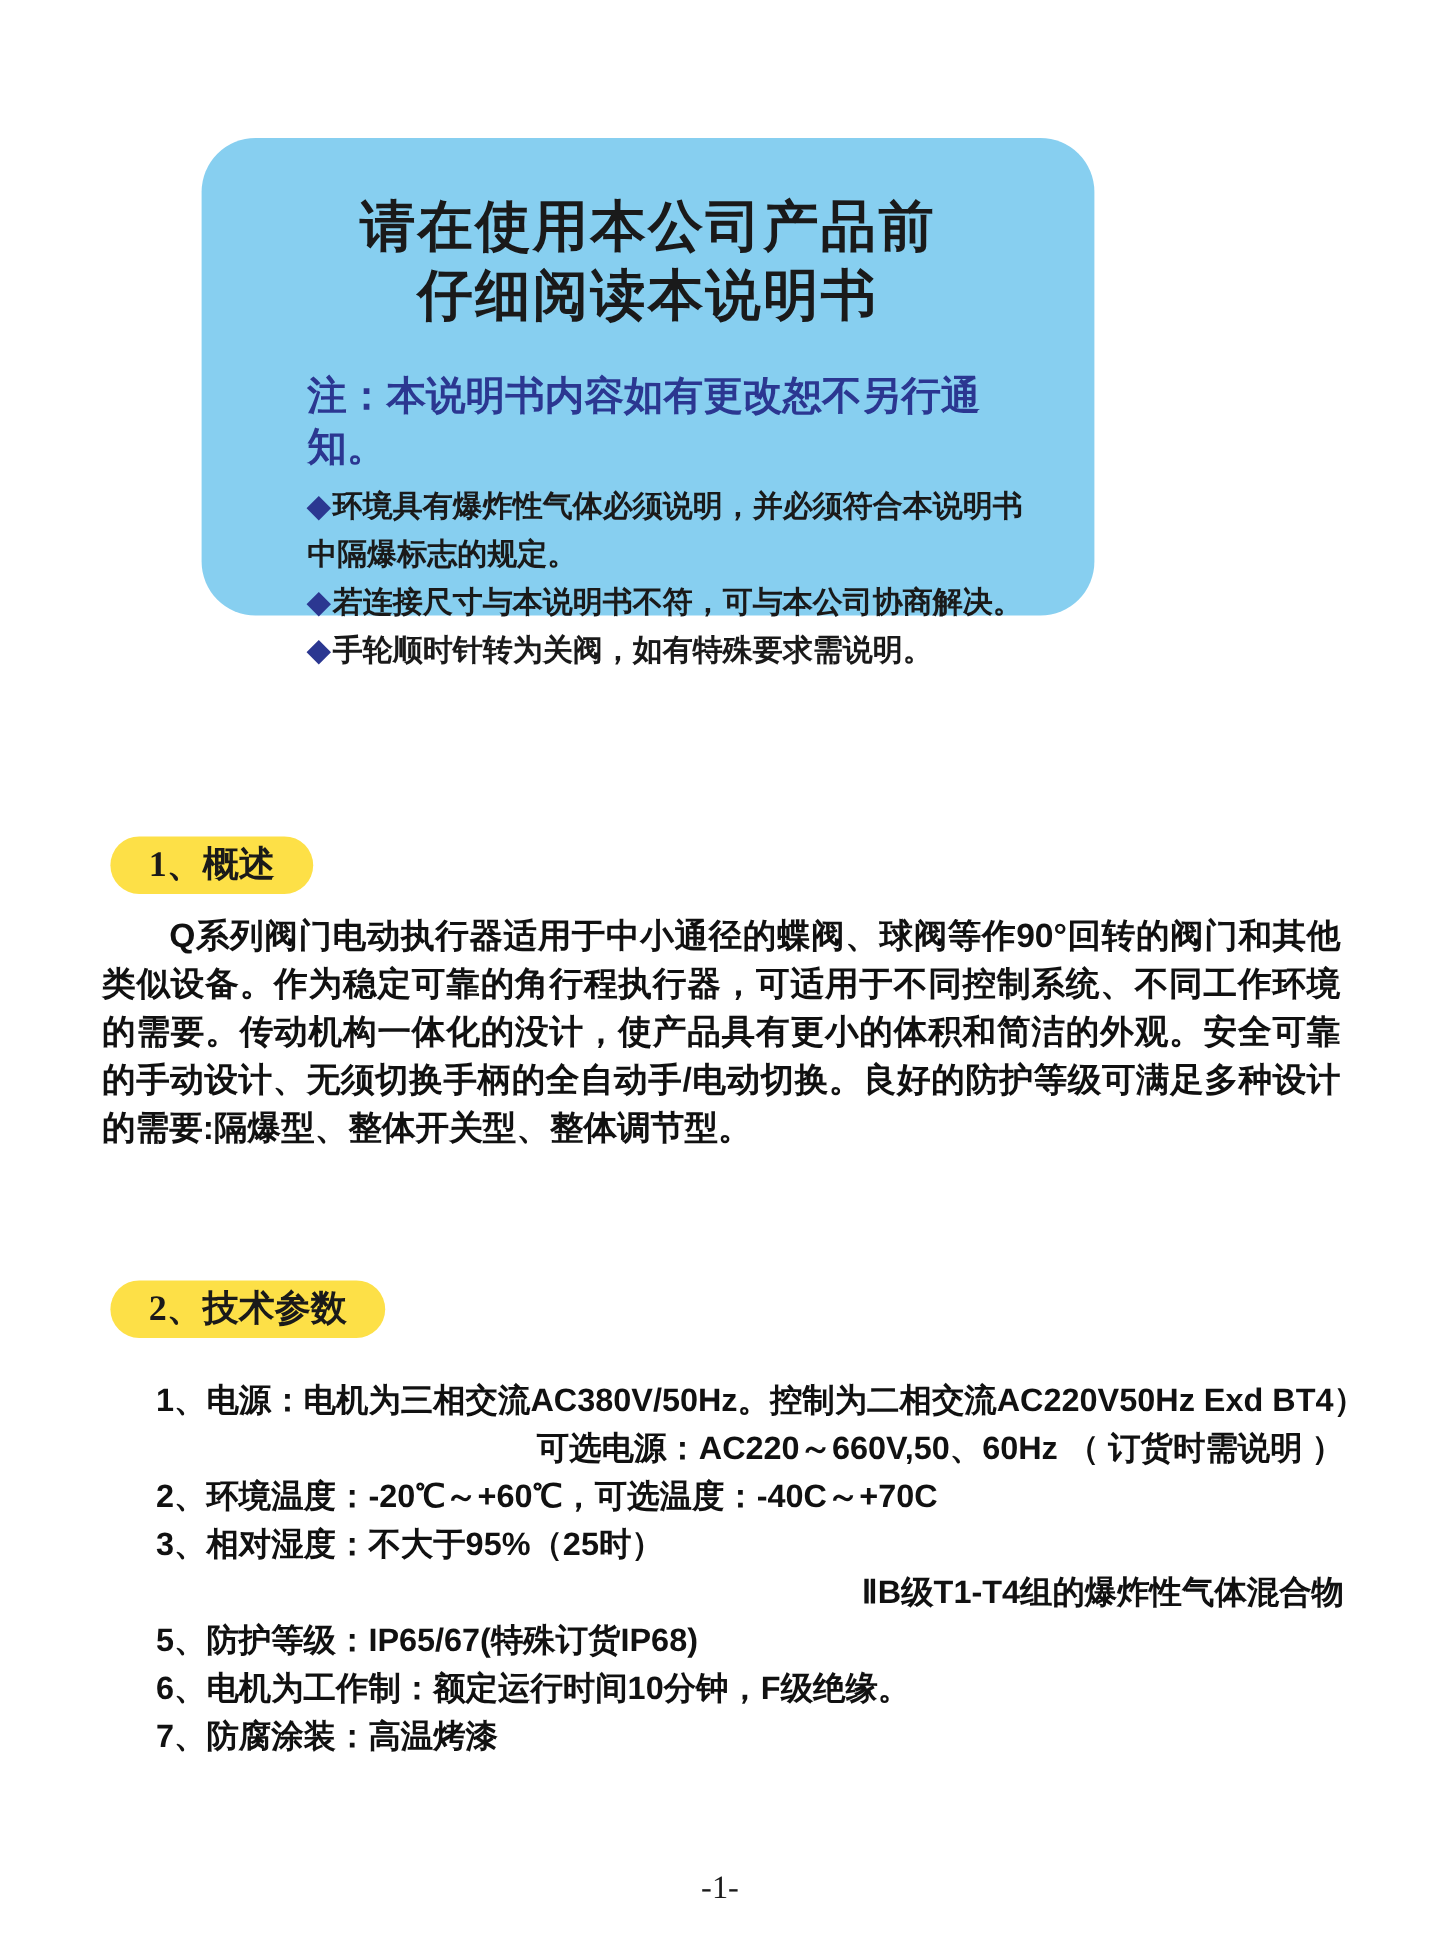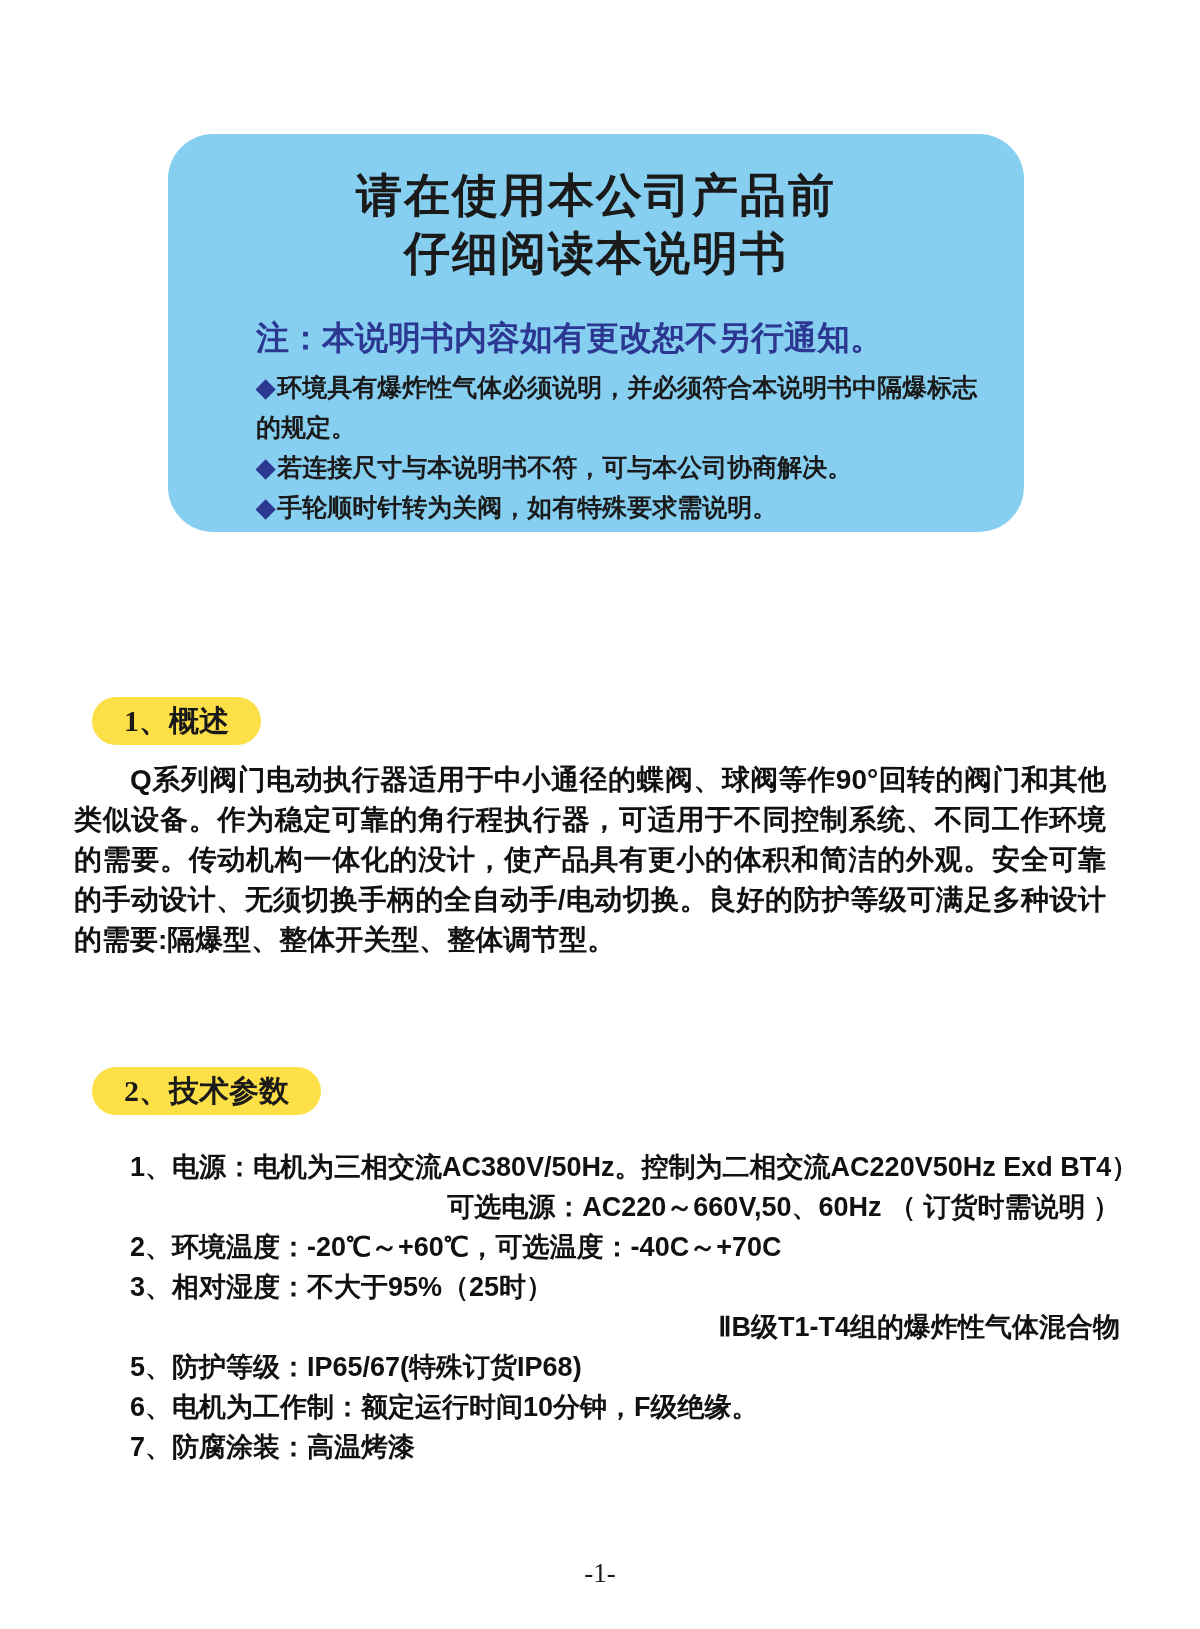--- a/index.html
+++ b/index.html
@@ -14,27 +14,27 @@
     background: #ffffff;
     overflow: hidden;
     font-family: "Liberation Sans", sans-serif;
     color: #111111;
   }
 
   
   .notice-box {
     position: absolute;
     left: 168px;
-    top: 134px;
-    width: 856px;
+    top: 115px;
+    width: 744px;
     height: 398px;
     background: #87CFF0;
     border-radius: 45px;
     box-sizing: border-box;
-    padding-top: 33px;
+    padding-top: 45px;
   }
   .notice-title {
     text-align: center;
     font-family: "Liberation Serif", serif;
     font-size: 46px;
     line-height: 58px;
     font-weight: 600;
     color: #1a1a1a;
     letter-spacing: 2px;
   }
@@ -74,21 +74,21 @@
     font-weight: 600;
     color: #1a1a1a;
     white-space: nowrap;
   }
   .pill-overview { top: 697px; }
   .pill-tech { top: 1067px; }
 
   
   .overview-paragraph {
     position: absolute;
-    left: 74px;
+    left: 85px;
     top: 760px;
     width: 1032px;
     font-size: 28px;
     line-height: 40px;
     font-weight: 600;
     text-align: justify;
     text-indent: 2em;
     color: #111111;
   }
 

